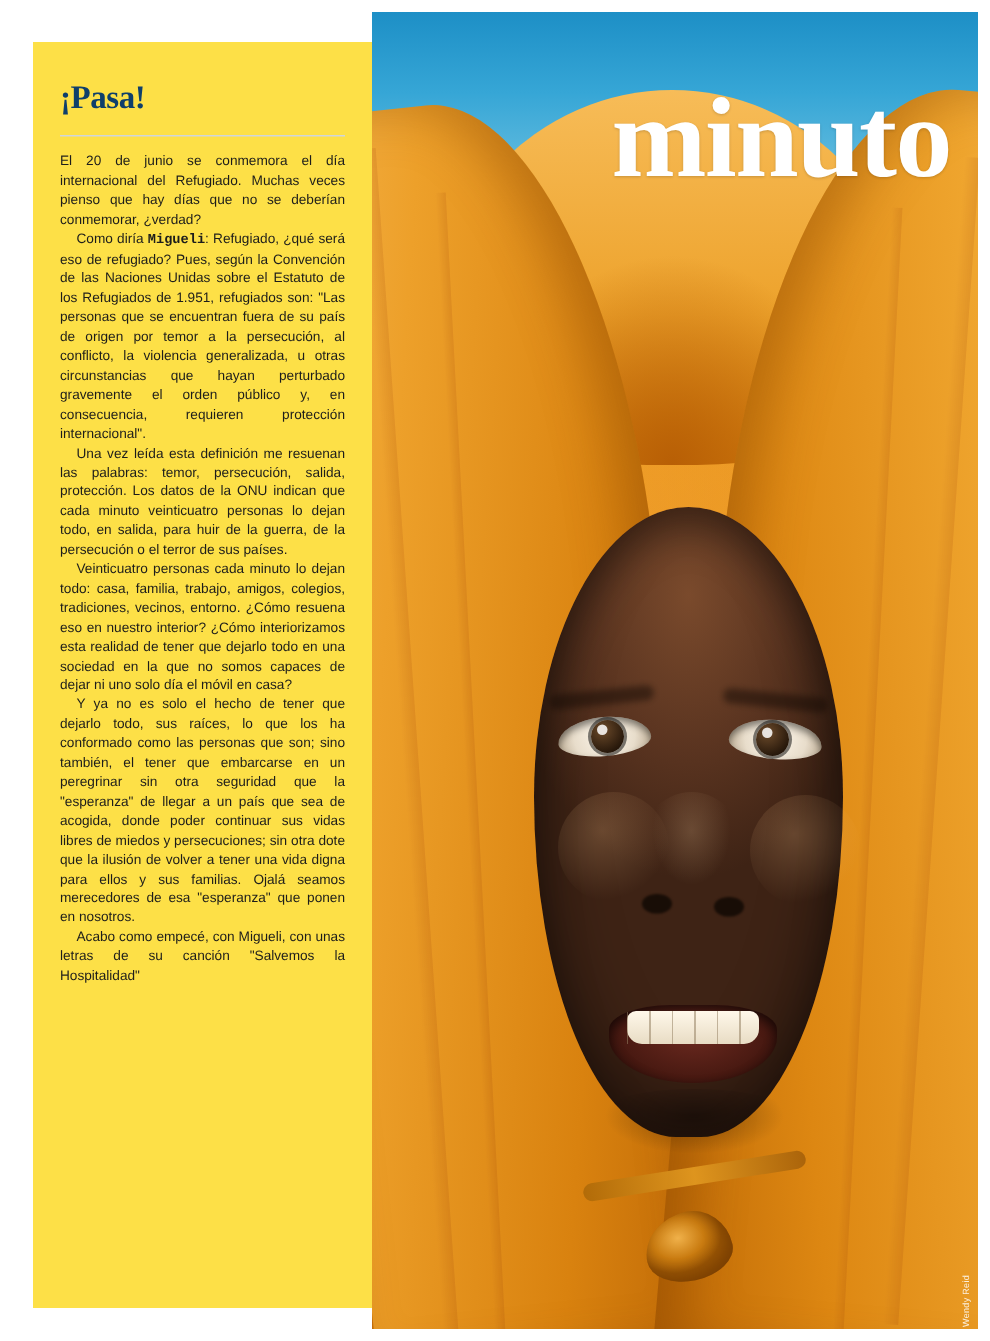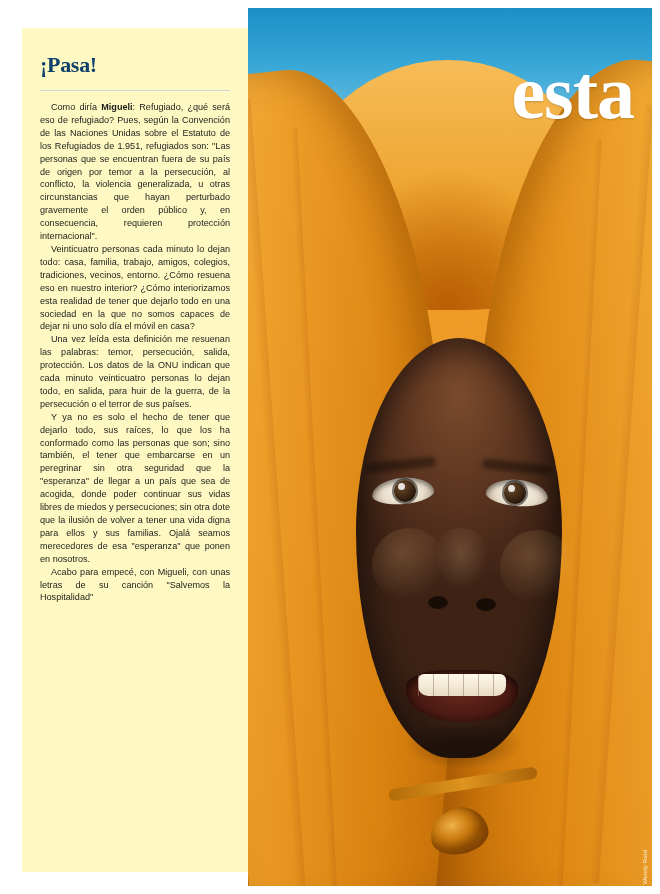--- a/index.html
+++ b/index.html
@@ -184,21 +184,21 @@
     color: rgba(255,255,255,.85);
     letter-spacing: .2px;
     white-space: nowrap;
   }
 
   
   .col {
     position: absolute;
     left: 22px; top: 28px;
     width: 226px; height: 844px;
-    background: #fef9c3;
+    background: #fde047;
     padding: 18px 18px 10px 18px;
   }
   .kicker {
     font-family: "Liberation Serif", serif;
     font-weight: 700;
     font-size: 22px;
     color: #0f3f6b;
     margin: 6px 0 12px 0;
     letter-spacing: -.3px;
   }
@@ -211,21 +211,21 @@
   }
   .body {
     font-size: 9.1px;
     line-height: 1.42;
     color: #1d1d1b;
     text-align: justify;
     hyphens: auto;
   }
   .body p { margin: 0 0 0 0; text-indent: 11px; }
   .body p.first { text-indent: 0; }
-  .body b { font-weight: 700; }
+  .body b { font-weight: 700; font-family: Liberation Mono, monospace; }
   .endmark {
     display: inline-block;
     width: 26px; height: 5px;
     background: #2f8fce;
     vertical-align: middle;
     margin-left: 4px;
   }
 </style>
 </head>
 <body>
@@ -255,29 +255,30 @@
     <div class="nose"></div>
     <div class="nostril l"></div>
     <div class="nostril r"></div>
     <div class="mouth">
       <div class="teeth"></div>
     </div>
     <div class="chin-shadow"></div>
     <div class="strap"></div>
     <div class="knot"></div>
 
-    <div class="mirar">esta</div>
+    <div class="mirar">minuto</div>
     <div class="credit">Foto: Wendy Reid</div>
   </div>
 
   <div class="col">
     <div class="kicker">¡Pasa!</div>
     <div class="rule"></div>
     <div class="body" id="article-body">
+        <p class="first">El 20 de junio se conmemora el día internacional del Refugiado. Muchas veces pienso que hay días que no se deberían conmemorar, ¿verdad?</p>
         <p>Como diría <b>Migueli</b>: Refugiado, ¿qué será eso de refugiado? Pues, según la Convención de las Naciones Unidas sobre el Estatuto de los Refugiados de 1.951, refugiados son: "Las personas que se encuentran fuera de su país de origen por temor a la persecución, al conflicto, la violencia generalizada, u otras circunstancias que hayan perturbado gravemente el orden público y, en consecuencia, requieren protección internacional".</p>
+        <p>Una vez leída esta definición me resuenan las palabras: temor, persecución, salida, protección. Los datos de la ONU indican que cada minuto veinticuatro personas lo dejan todo, en salida, para huir de la guerra, de la persecución o el terror de sus países.</p>
         <p>Veinticuatro personas cada minuto lo dejan todo: casa, familia, trabajo, amigos, colegios, tradiciones, vecinos, entorno. ¿Cómo resuena eso en nuestro interior? ¿Cómo interiorizamos esta realidad de tener que dejarlo todo en una sociedad en la que no somos capaces de dejar ni uno solo día el móvil en casa?</p>
-        <p>Una vez leída esta definición me resuenan las palabras: temor, persecución, salida, protección. Los datos de la ONU indican que cada minuto veinticuatro personas lo dejan todo, en salida, para huir de la guerra, de la persecución o el terror de sus países.</p>
         <p>Y ya no es solo el hecho de tener que dejarlo todo, sus raíces, lo que los ha conformado como las personas que son; sino también, el tener que embarcarse en un peregrinar sin otra seguridad que la "esperanza" de llegar a un país que sea de acogida, donde poder continuar sus vidas libres de miedos y persecuciones; sin otra dote que la ilusión de volver a tener una vida digna para ellos y sus familias. Ojalá seamos merecedores de esa "esperanza" que ponen en nosotros.</p>
-        <p>Acabo para empecé, con Migueli, con unas letras de su canción "Salvemos la Hospitalidad"</p>
+        <p>Acabo como empecé, con Migueli, con unas letras de su canción "Salvemos la Hospitalidad"</p>
       </div>
   </div>
 
 </div>
 
 </body></html>

